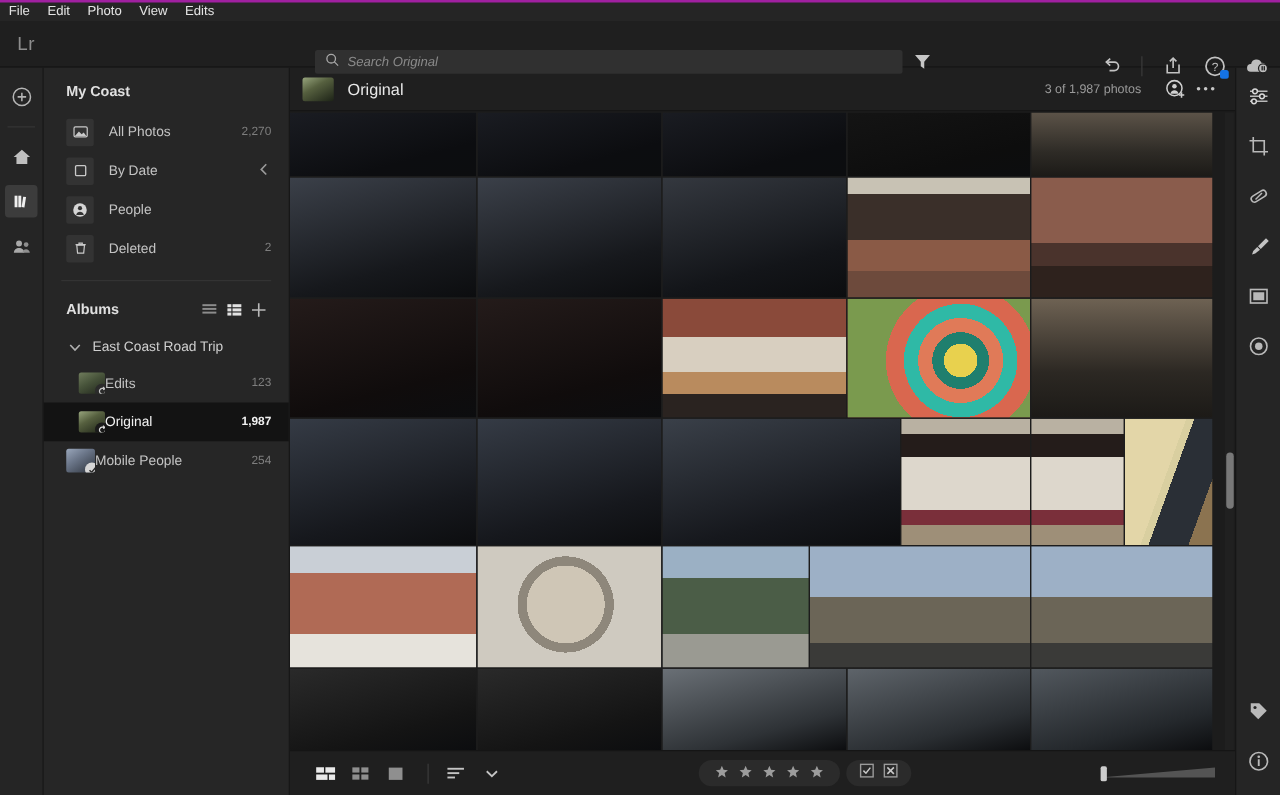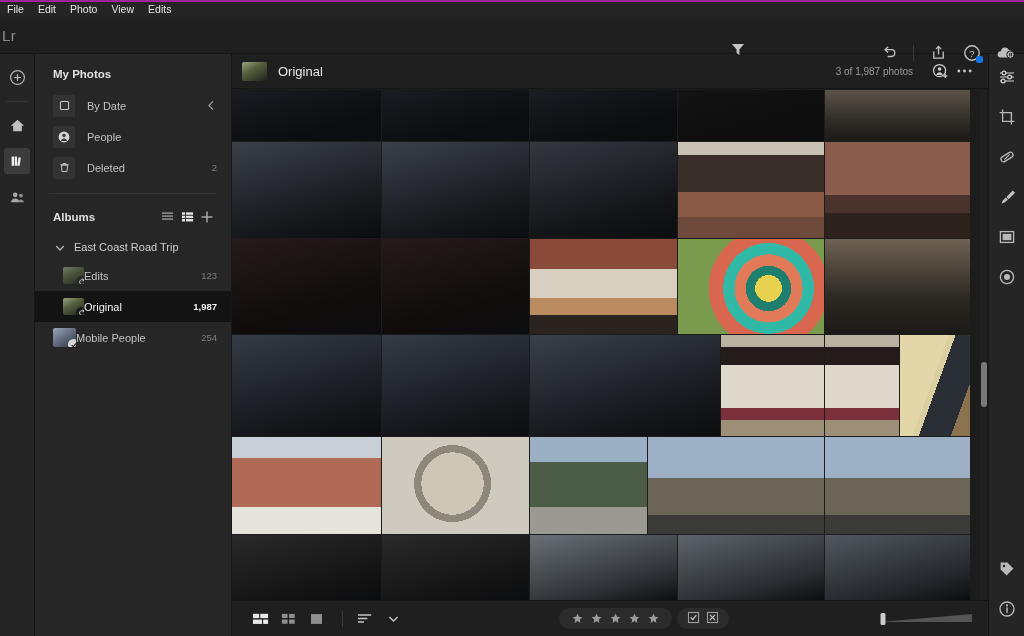--- a/index.html
+++ b/index.html
@@ -21,21 +21,21 @@
   }
   .menubar .mi { font-size: 10.5px; color: #e4e4e4; padding: 16px 2px; line-height: 15px; }
 
   
   .topbar {
     position: absolute; top: 17px; left: 0; width: 1024px; height: 37px;
     background: #1f1f1f; display: flex; align-items: center;
     border-bottom: 1px solid #161616; z-index: 30;
   }
   .lr-logo {
-    width: 38px; font-size: 15px; color: #8d8d8d;
+    width: 38px; text-align: center; font-size: 15px; color: #8d8d8d;
     font-family: "Liberation Sans", sans-serif; letter-spacing: .5px; margin-left: 2px;
   }
   .search-wrap {
     position: absolute; left: 252px; top: 23px; width: 470px; height: 19px;
     background: #303030; border-radius: 2px; display: flex; align-items: center;
   }
   .search-wrap .mag { margin: 0 6px 0 8px; flex: 0 0 auto; }
   .search-input {
     background: transparent; border: 0; outline: none; flex: 1;
     color: #c8c8c8; font-size: 10.5px; font-style: italic;
@@ -173,20 +173,29 @@
     <span class="mi">File</span>
     <span class="mi">Edit</span>
     <span class="mi">Photo</span>
     <span class="mi">View</span>
     <span class="mi">Edits</span>
   </div>
 
   <div class="topbar">
     <div class="lr-logo">Lr</div>
 
+    <div class="search-wrap">
+      <span class="mag">
+        <svg width="12" height="12" viewBox="0 0 16 16">
+            <circle cx="6.6" cy="6.6" r="4.6" fill="none" stroke="#a8a8a8" stroke-width="1.4"></circle>
+            <line x1="10" y1="10" x2="14" y2="14" stroke="#a8a8a8" stroke-width="1.4"></line>
+          </svg>
+      </span>
+      <input class="search-input" type="text" placeholder="Search Original" style="">
+    </div>
 
     <div class="filter-btn">
       <svg width="16" height="16" viewBox="0 0 16 16">
           <polygon points="2,3 14,3 9.4,8.4 9.4,14 6.6,12 6.6,8.4" fill="#c6c6c6"></polygon>
         </svg>
     </div>
 
     <div class="topbar-right">
       <div class="tb-icon">
         <svg width="17" height="17" viewBox="0 0 18 18">
@@ -245,22 +254,32 @@
       <svg width="17" height="17" viewBox="0 0 18 18">
           <circle cx="6.6" cy="6.2" r="2.5" fill="#a8a8a8"></circle>
           <path d="M2.2 14 c0-2.6 2-4 4.4-4 s4.4 1.4 4.4 4 z" fill="#a8a8a8"></path>
           <circle cx="12.6" cy="7" r="2" fill="#8e8e8e"></circle>
           <path d="M9.4 14 c.3-2.1 1.7-3 3.2-3 s2.9 1 3.2 3 z" fill="#8e8e8e"></path>
         </svg>
     </div>
   </div>
 
   <div class="sidebar">
-    <div class="sb-title">My Photos</div>
-
+    <div class="sb-title">My Coast</div>
+
+    <div class="nav-item">
+      <span class="nav-ico">
+        <svg width="13" height="13" viewBox="0 0 16 16">
+            <rect x="1.5" y="3" width="13" height="10" rx="1.4" fill="none" stroke="#c9c9c9" stroke-width="1.2"></rect>
+            <path d="M2.4 12 L6.3 7.6 L9 10.4 L11 8.6 L13.6 12 Z" fill="#c9c9c9"></path>
+          </svg>
+      </span>
+      <span class="nav-label">All Photos</span>
+      <span class="nav-count">2,270</span>
+    </div>
 
 
     <div class="nav-item">
       <span class="nav-ico">
         <svg width="13" height="13" viewBox="0 0 16 16">
             <rect x="3" y="3" width="10" height="10" rx="1.2" fill="none" stroke="#c9c9c9" stroke-width="1.3"></rect>
           </svg>
       </span>
       <span class="nav-label">By Date</span>
       <span class="nav-chev">

